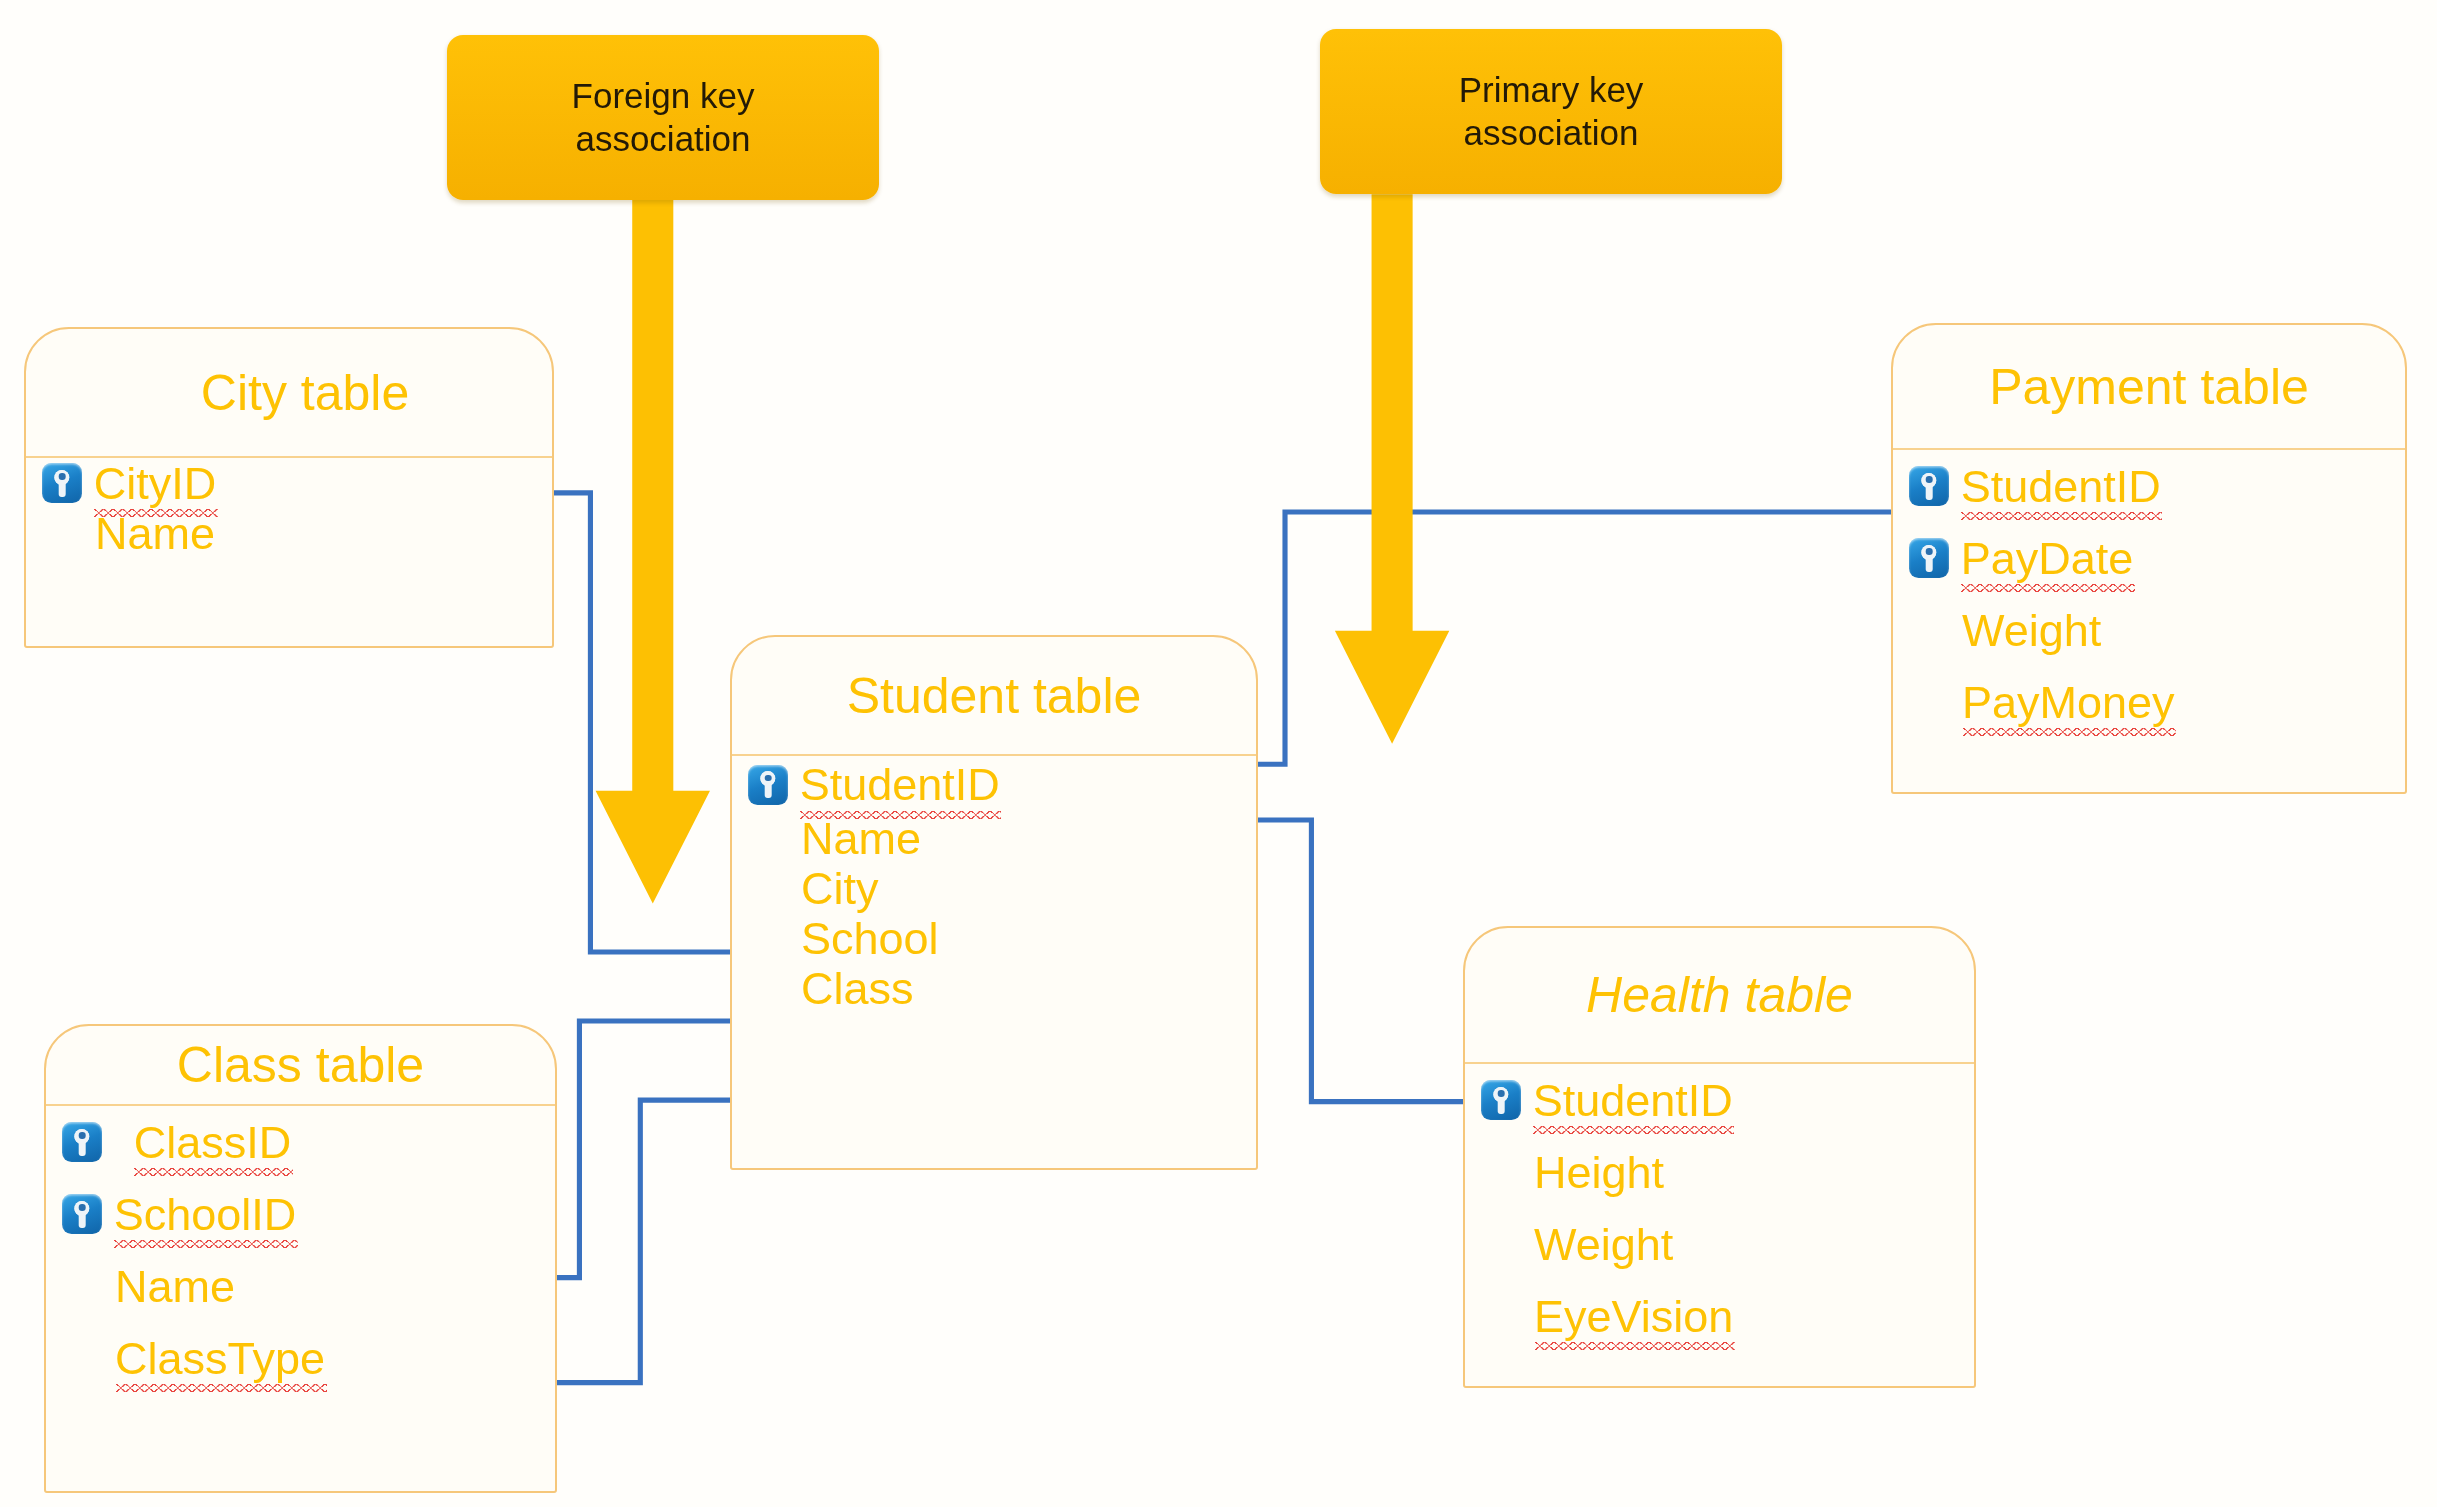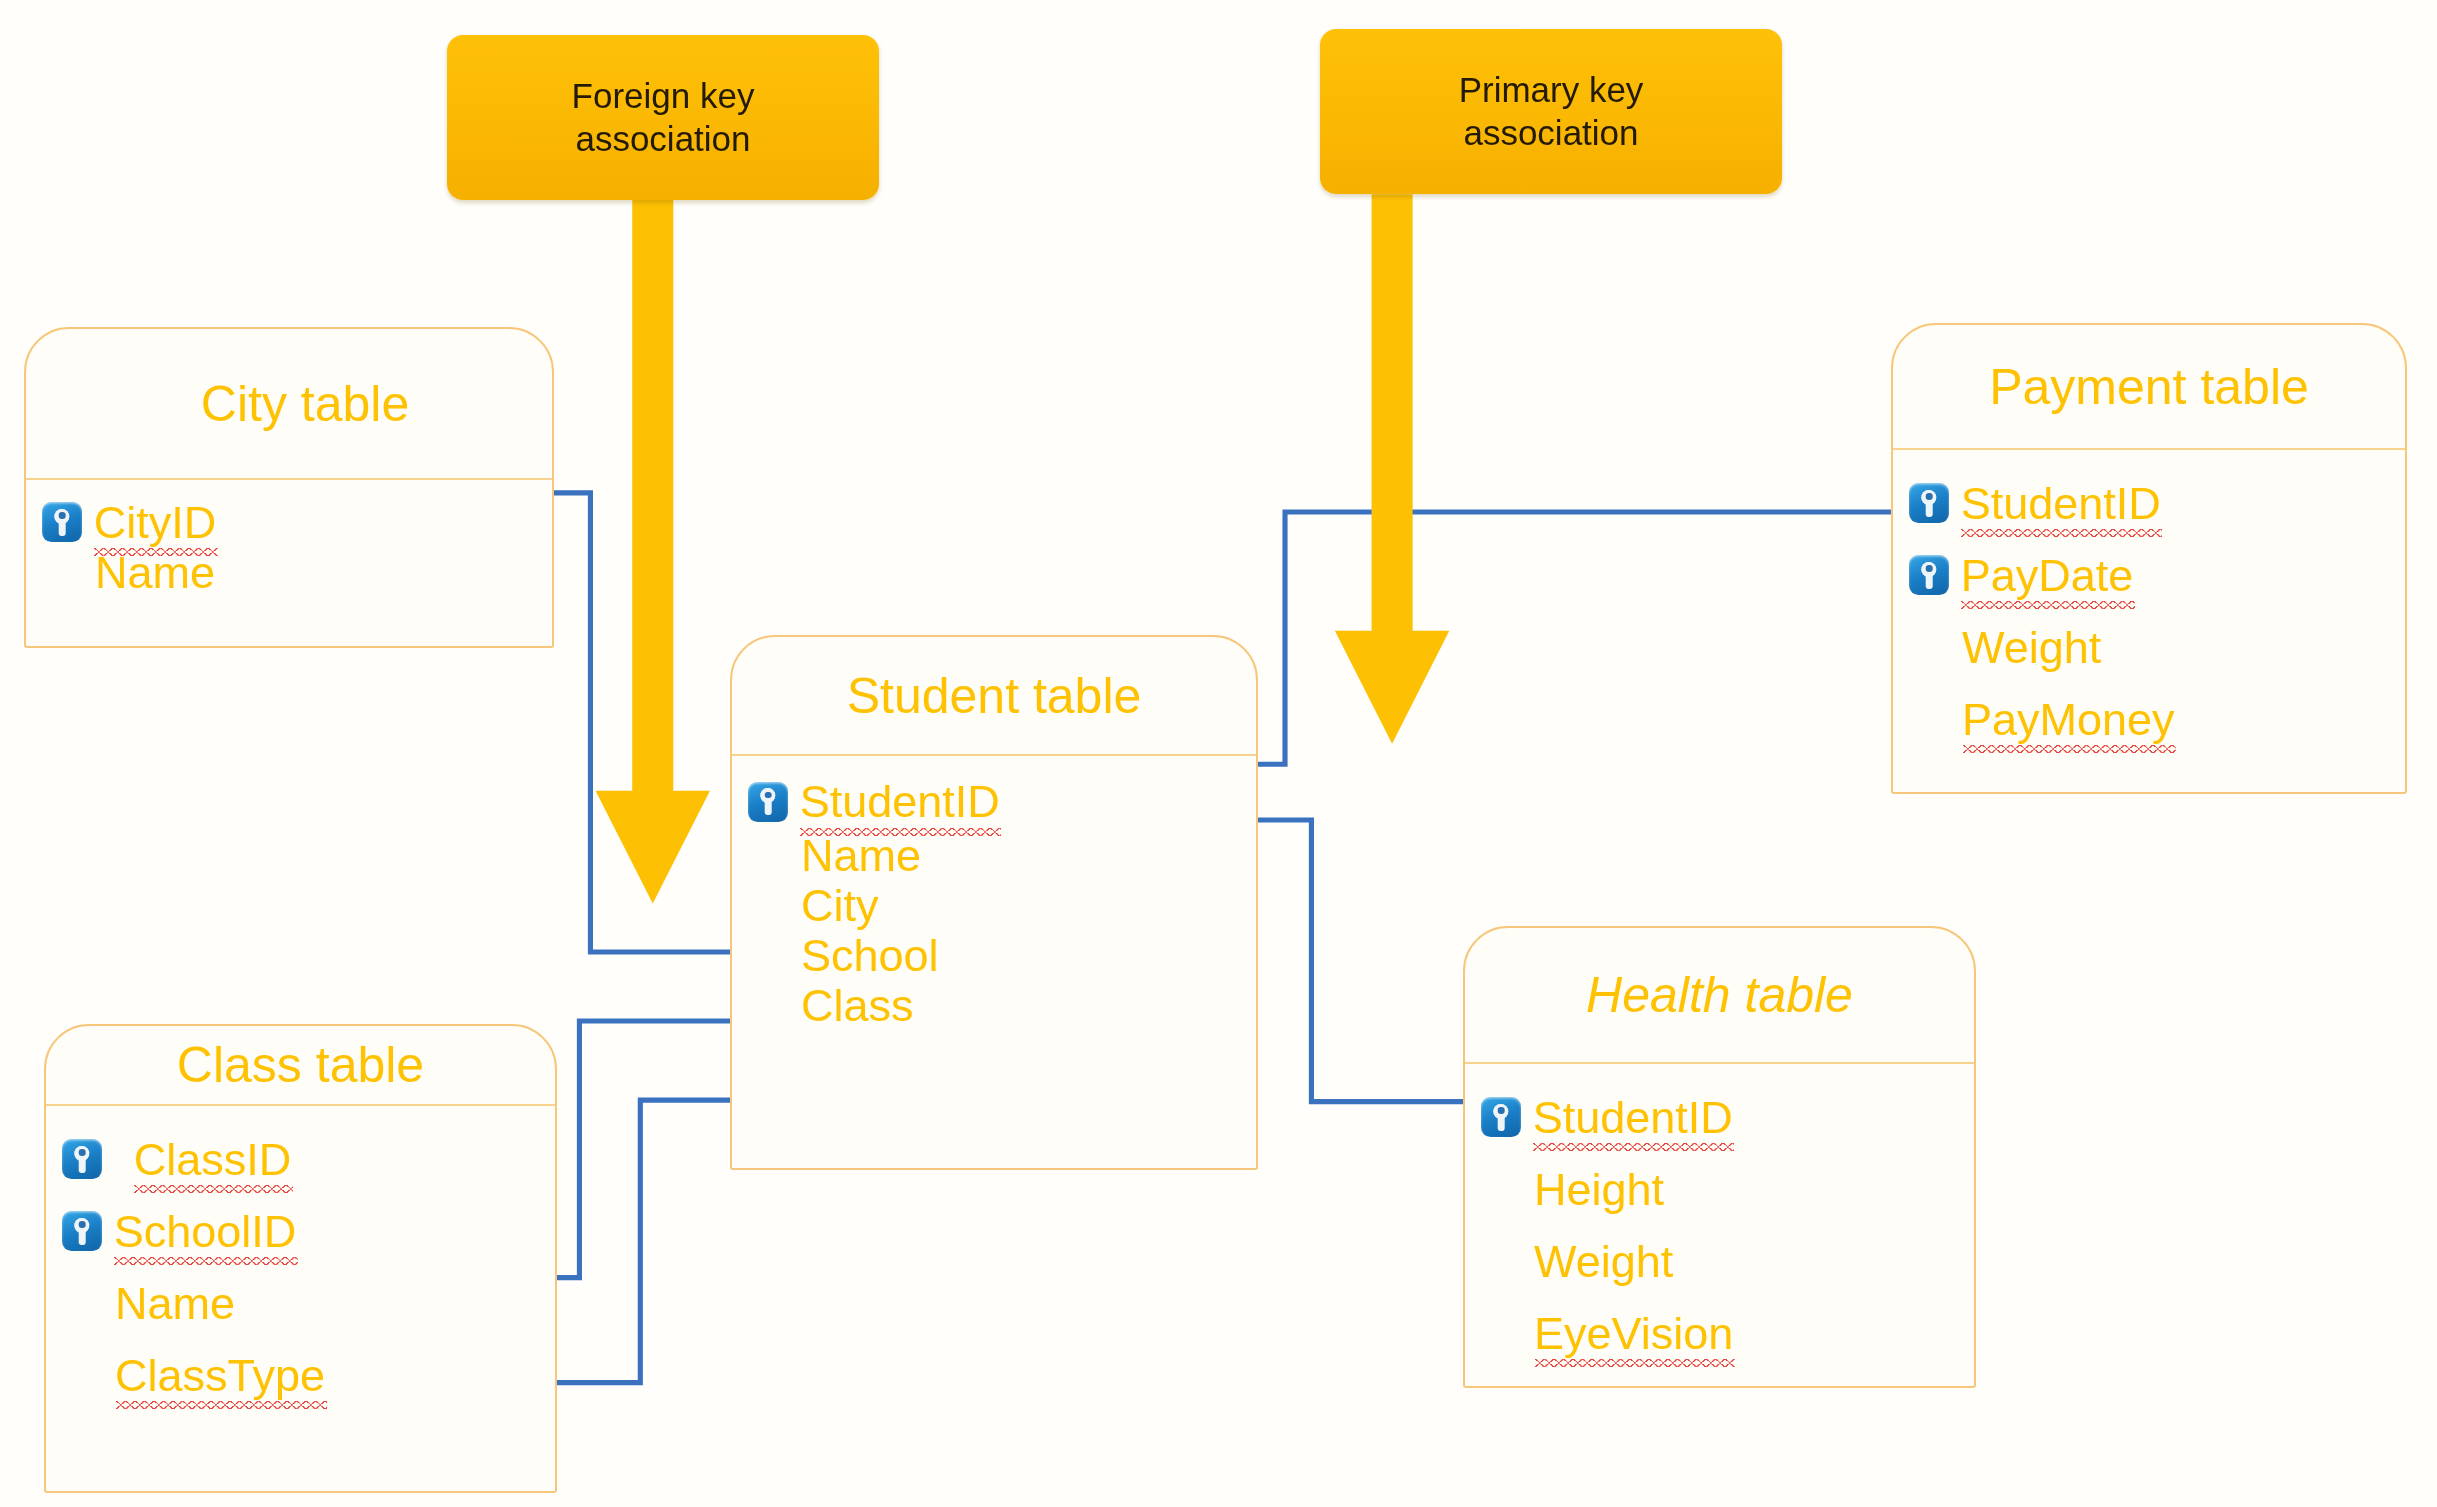--- a/index.html
+++ b/index.html
@@ -45,21 +45,21 @@
     font-weight: 400;
   }
   .title-zone {
     display: flex;
     align-items: center;
     justify-content: center;
     border-bottom: 2.2px solid #f8d28f;
     box-sizing: border-box;
   }
   .fields {
-    padding-top: 17px;
+    padding-top: 0;
     box-sizing: border-box;
   }
   .field-row {
     display: flex;
     align-items: center;
     height: 50px;
     padding-left: 16px;
     box-sizing: border-box;
   }
   .field-row.indent {
@@ -186,21 +186,21 @@
     <span class="callout-line">Foreign key</span>
     <span class="callout-line">association</span>
   </div>
 
   <div class="callout" style="left:1320px; top:29px; width:462px; height:165px;">
     <span class="callout-line">Primary key</span>
     <span class="callout-line">association</span>
   </div>
 
   <div class="table-card" style="left:24px; top:327px; width:530px; height:321px;">
-    <div class="title-zone" style="height:151px;padding-left:32px;">
+    <div class="title-zone" style="height:129px;padding-left:32px;">
       <span class="table-title">City table</span>
     </div>
     <div class="fields">
       <div class="field-row">
         <span class="key-icon">
             <i class="key-dot"></i>
           </span>
         <span class="field-name squiggle">CityID</span>
       </div>
       <div class="field-row indent" style="padding-left:69px;">

